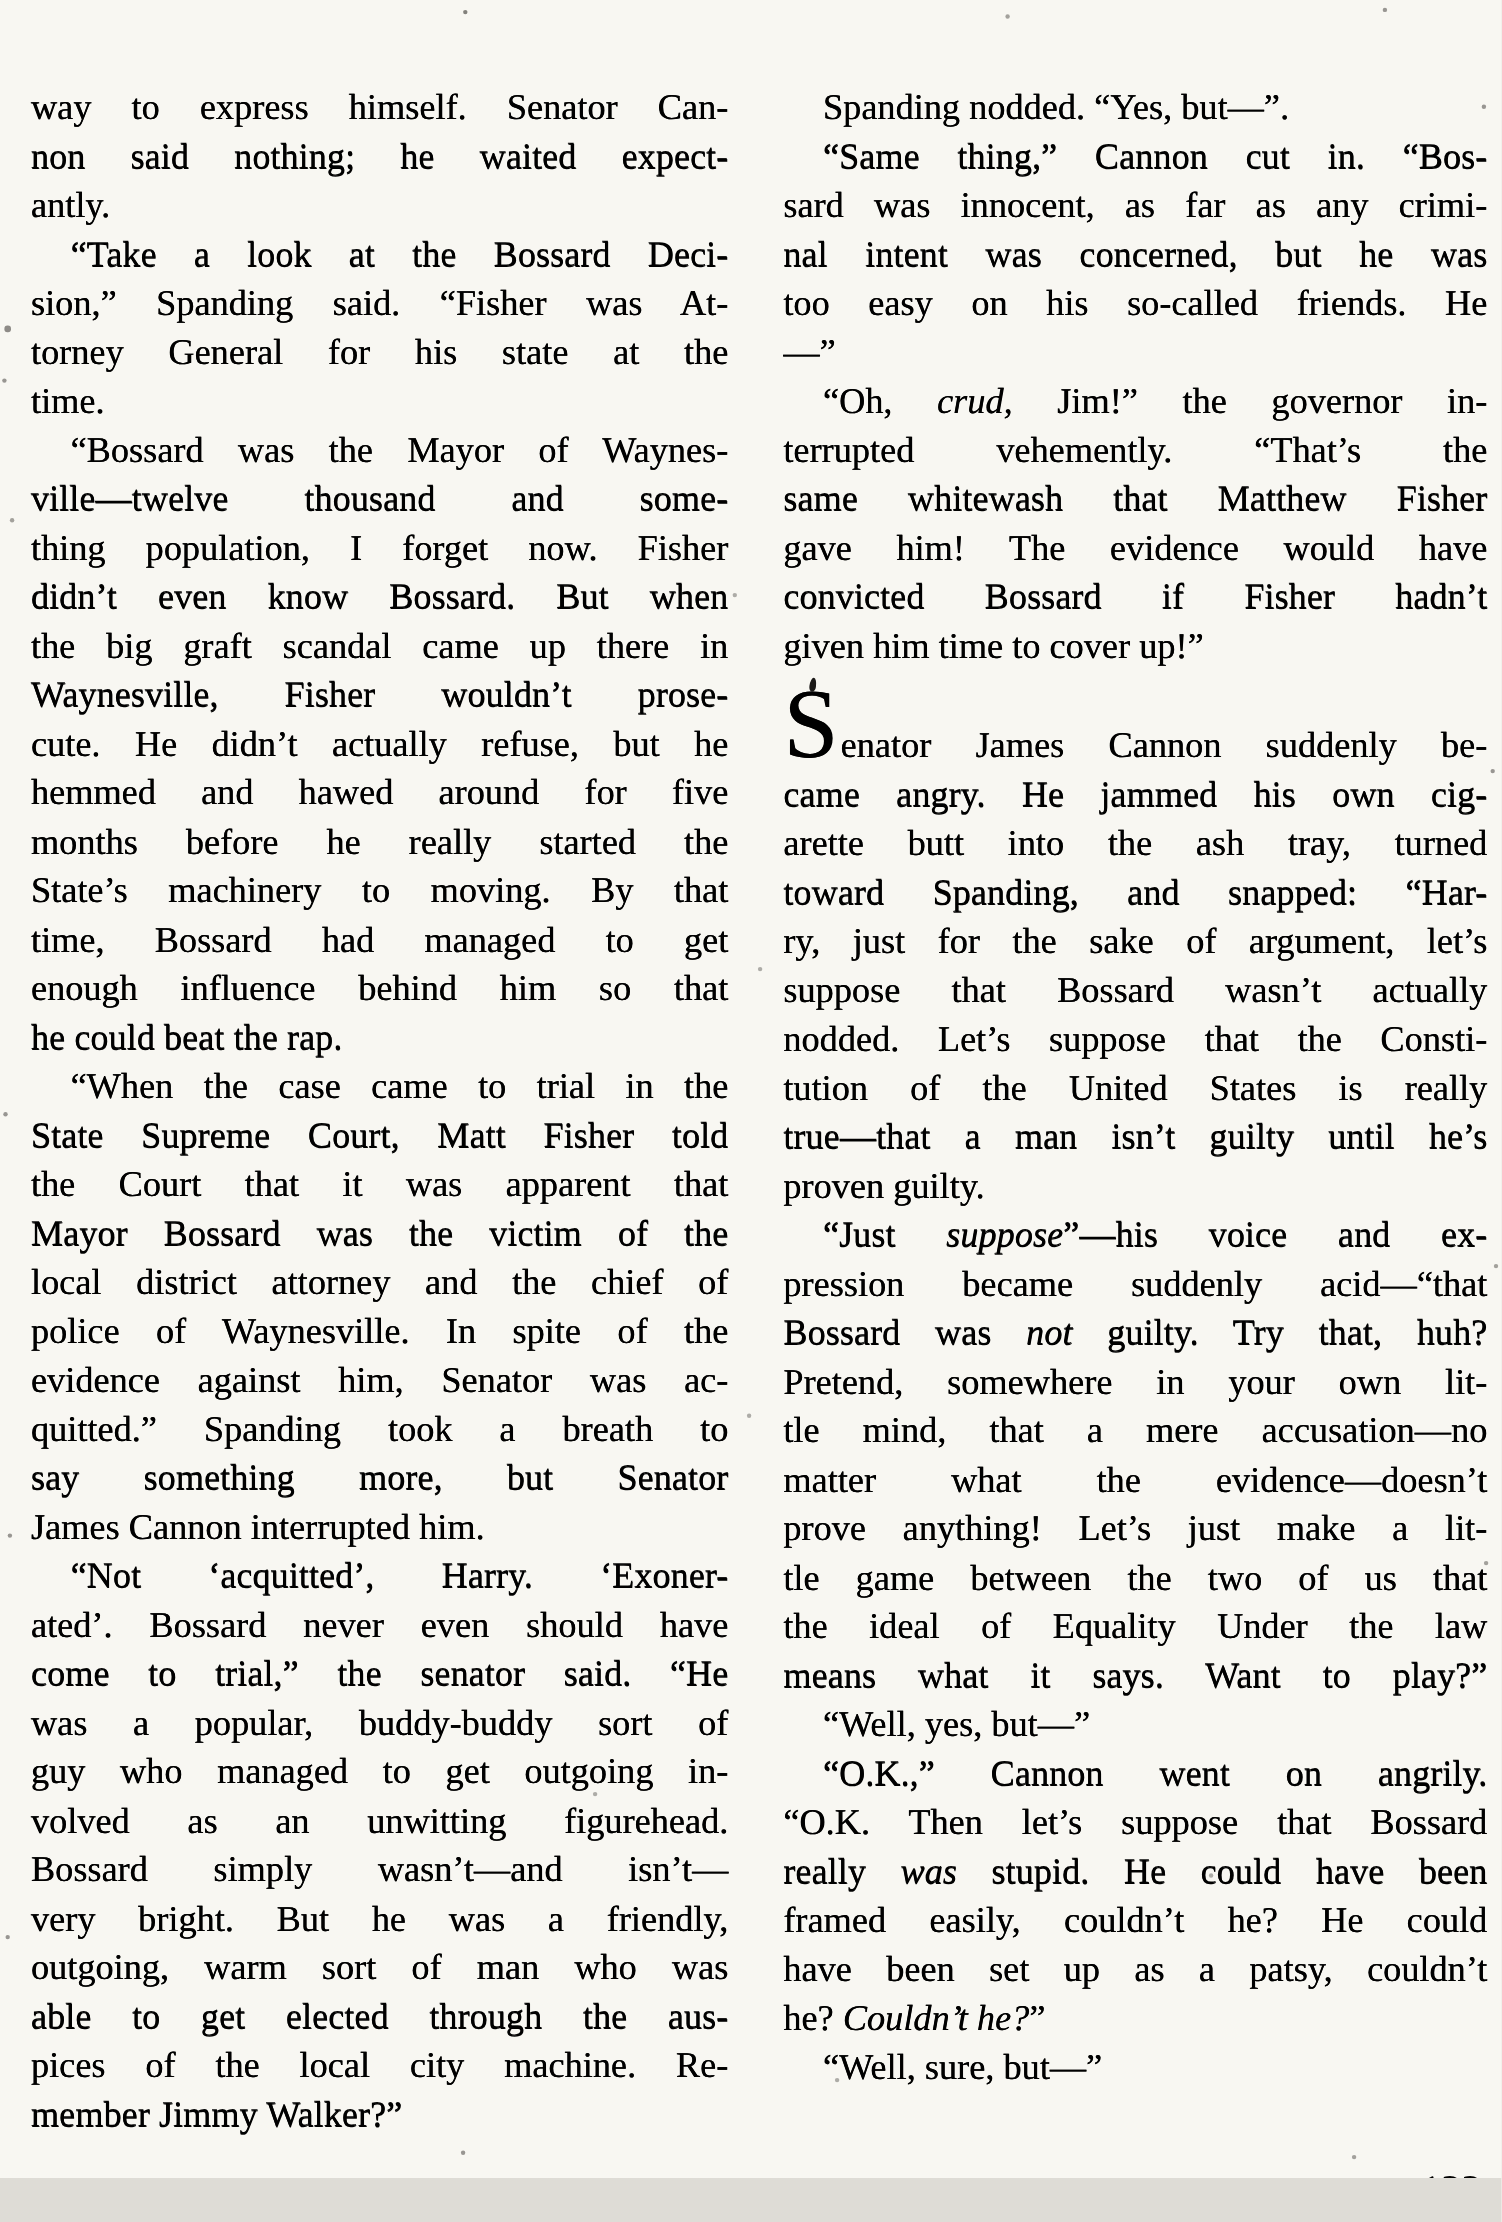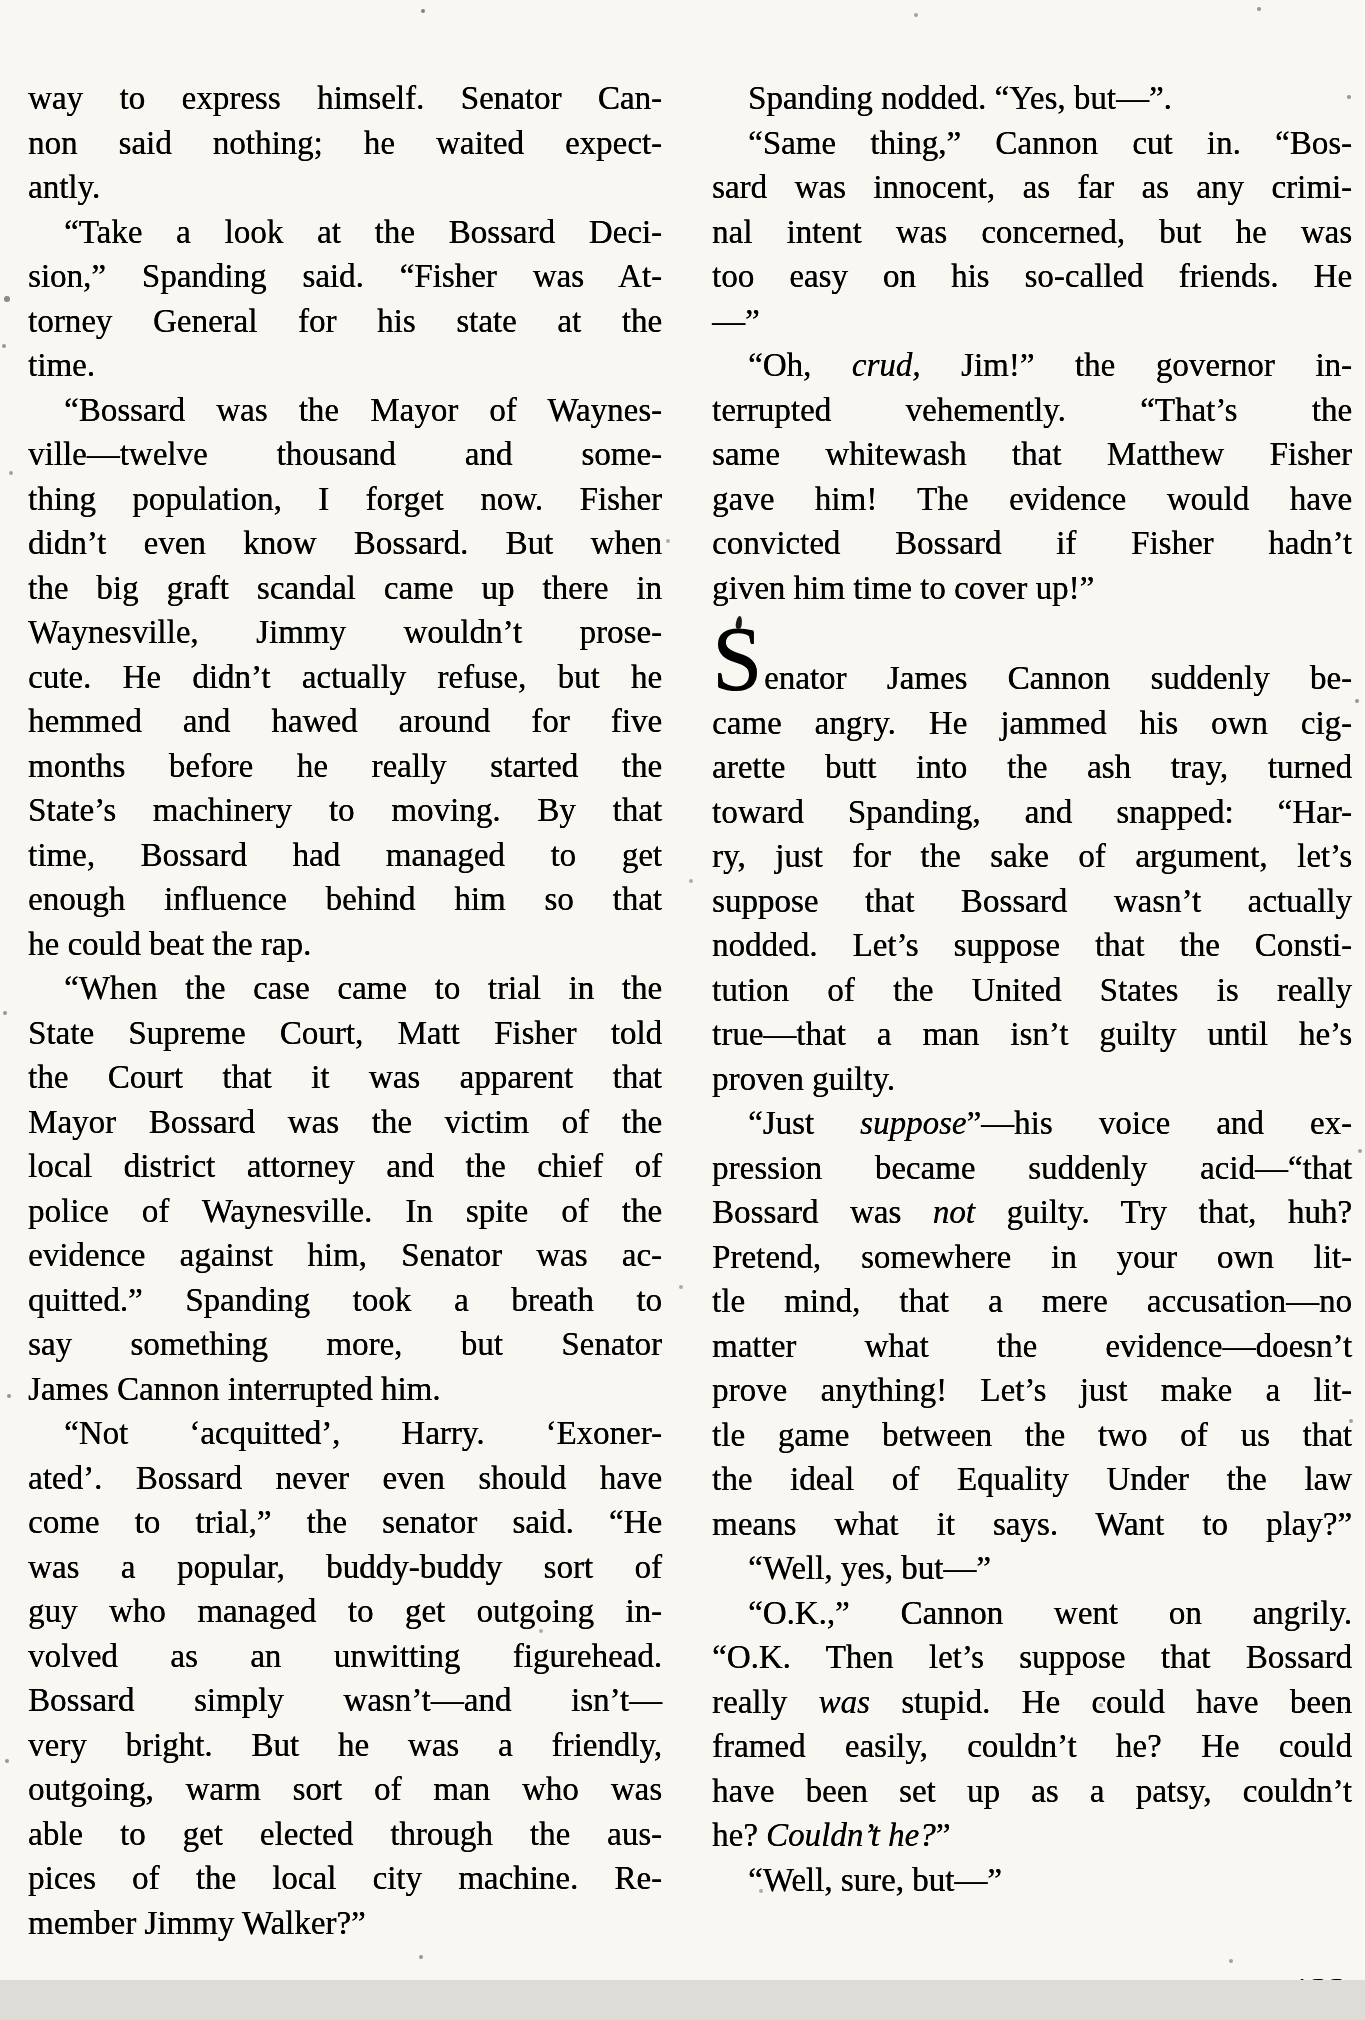--- a/index.html
+++ b/index.html
@@ -95,21 +95,21 @@
         <div class="line j">sion,” Spanding said. “Fisher was At-</div>
         <div class="line j">torney General for his state at the</div>
         <div class="line">time.</div>
       </div>
       <div class="para">
         <div class="line j ind">“Bossard was the Mayor of Waynes-</div>
         <div class="line j">ville—twelve thousand and some-</div>
         <div class="line j">thing population, I forget now. Fisher</div>
         <div class="line j">didn’t even know Bossard. But when</div>
         <div class="line j">the big graft scandal came up there in</div>
-        <div class="line j">Waynesville, Jimmy wouldn’t prose-</div>
+        <div class="line j">Waynesville, Fisher wouldn’t prose-</div>
         <div class="line j">cute. He didn’t actually refuse, but he</div>
         <div class="line j">hemmed and hawed around for five</div>
         <div class="line j">months before he really started the</div>
         <div class="line j">State’s machinery to moving. By that</div>
         <div class="line j">time, Bossard had managed to get</div>
         <div class="line j">enough influence behind him so that</div>
         <div class="line">he could beat the rap.</div>
       </div>
       <div class="para">
         <div class="line j ind">“When the case came to trial in the</div>

